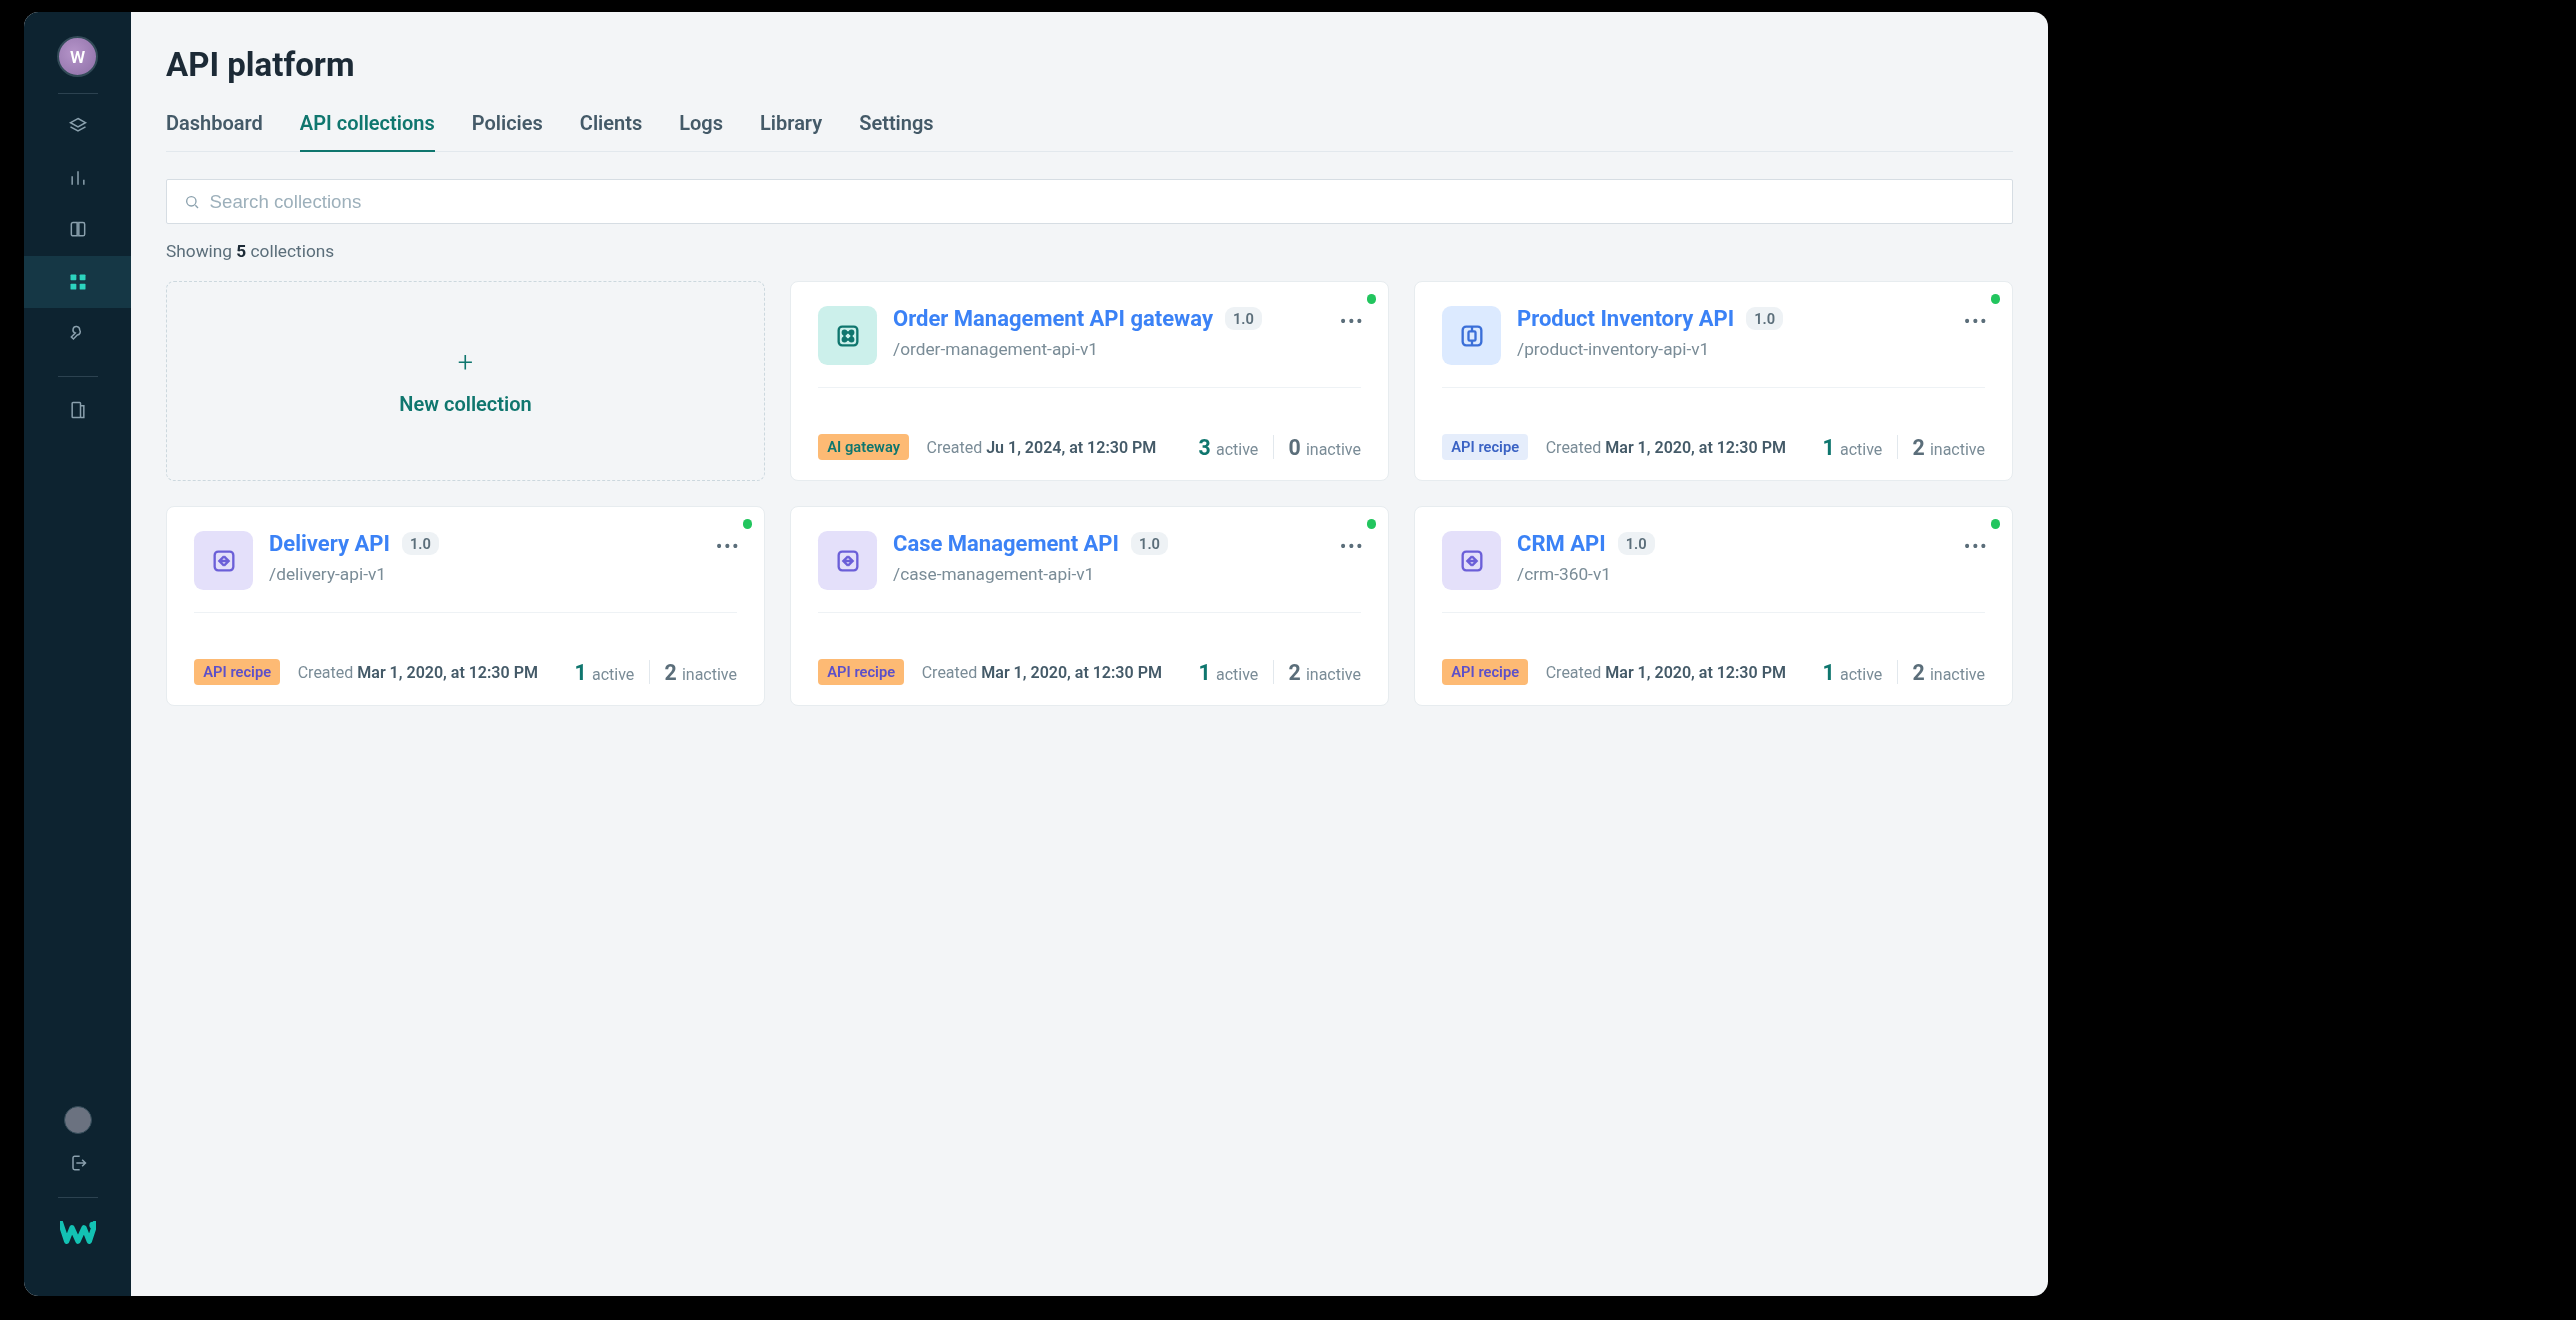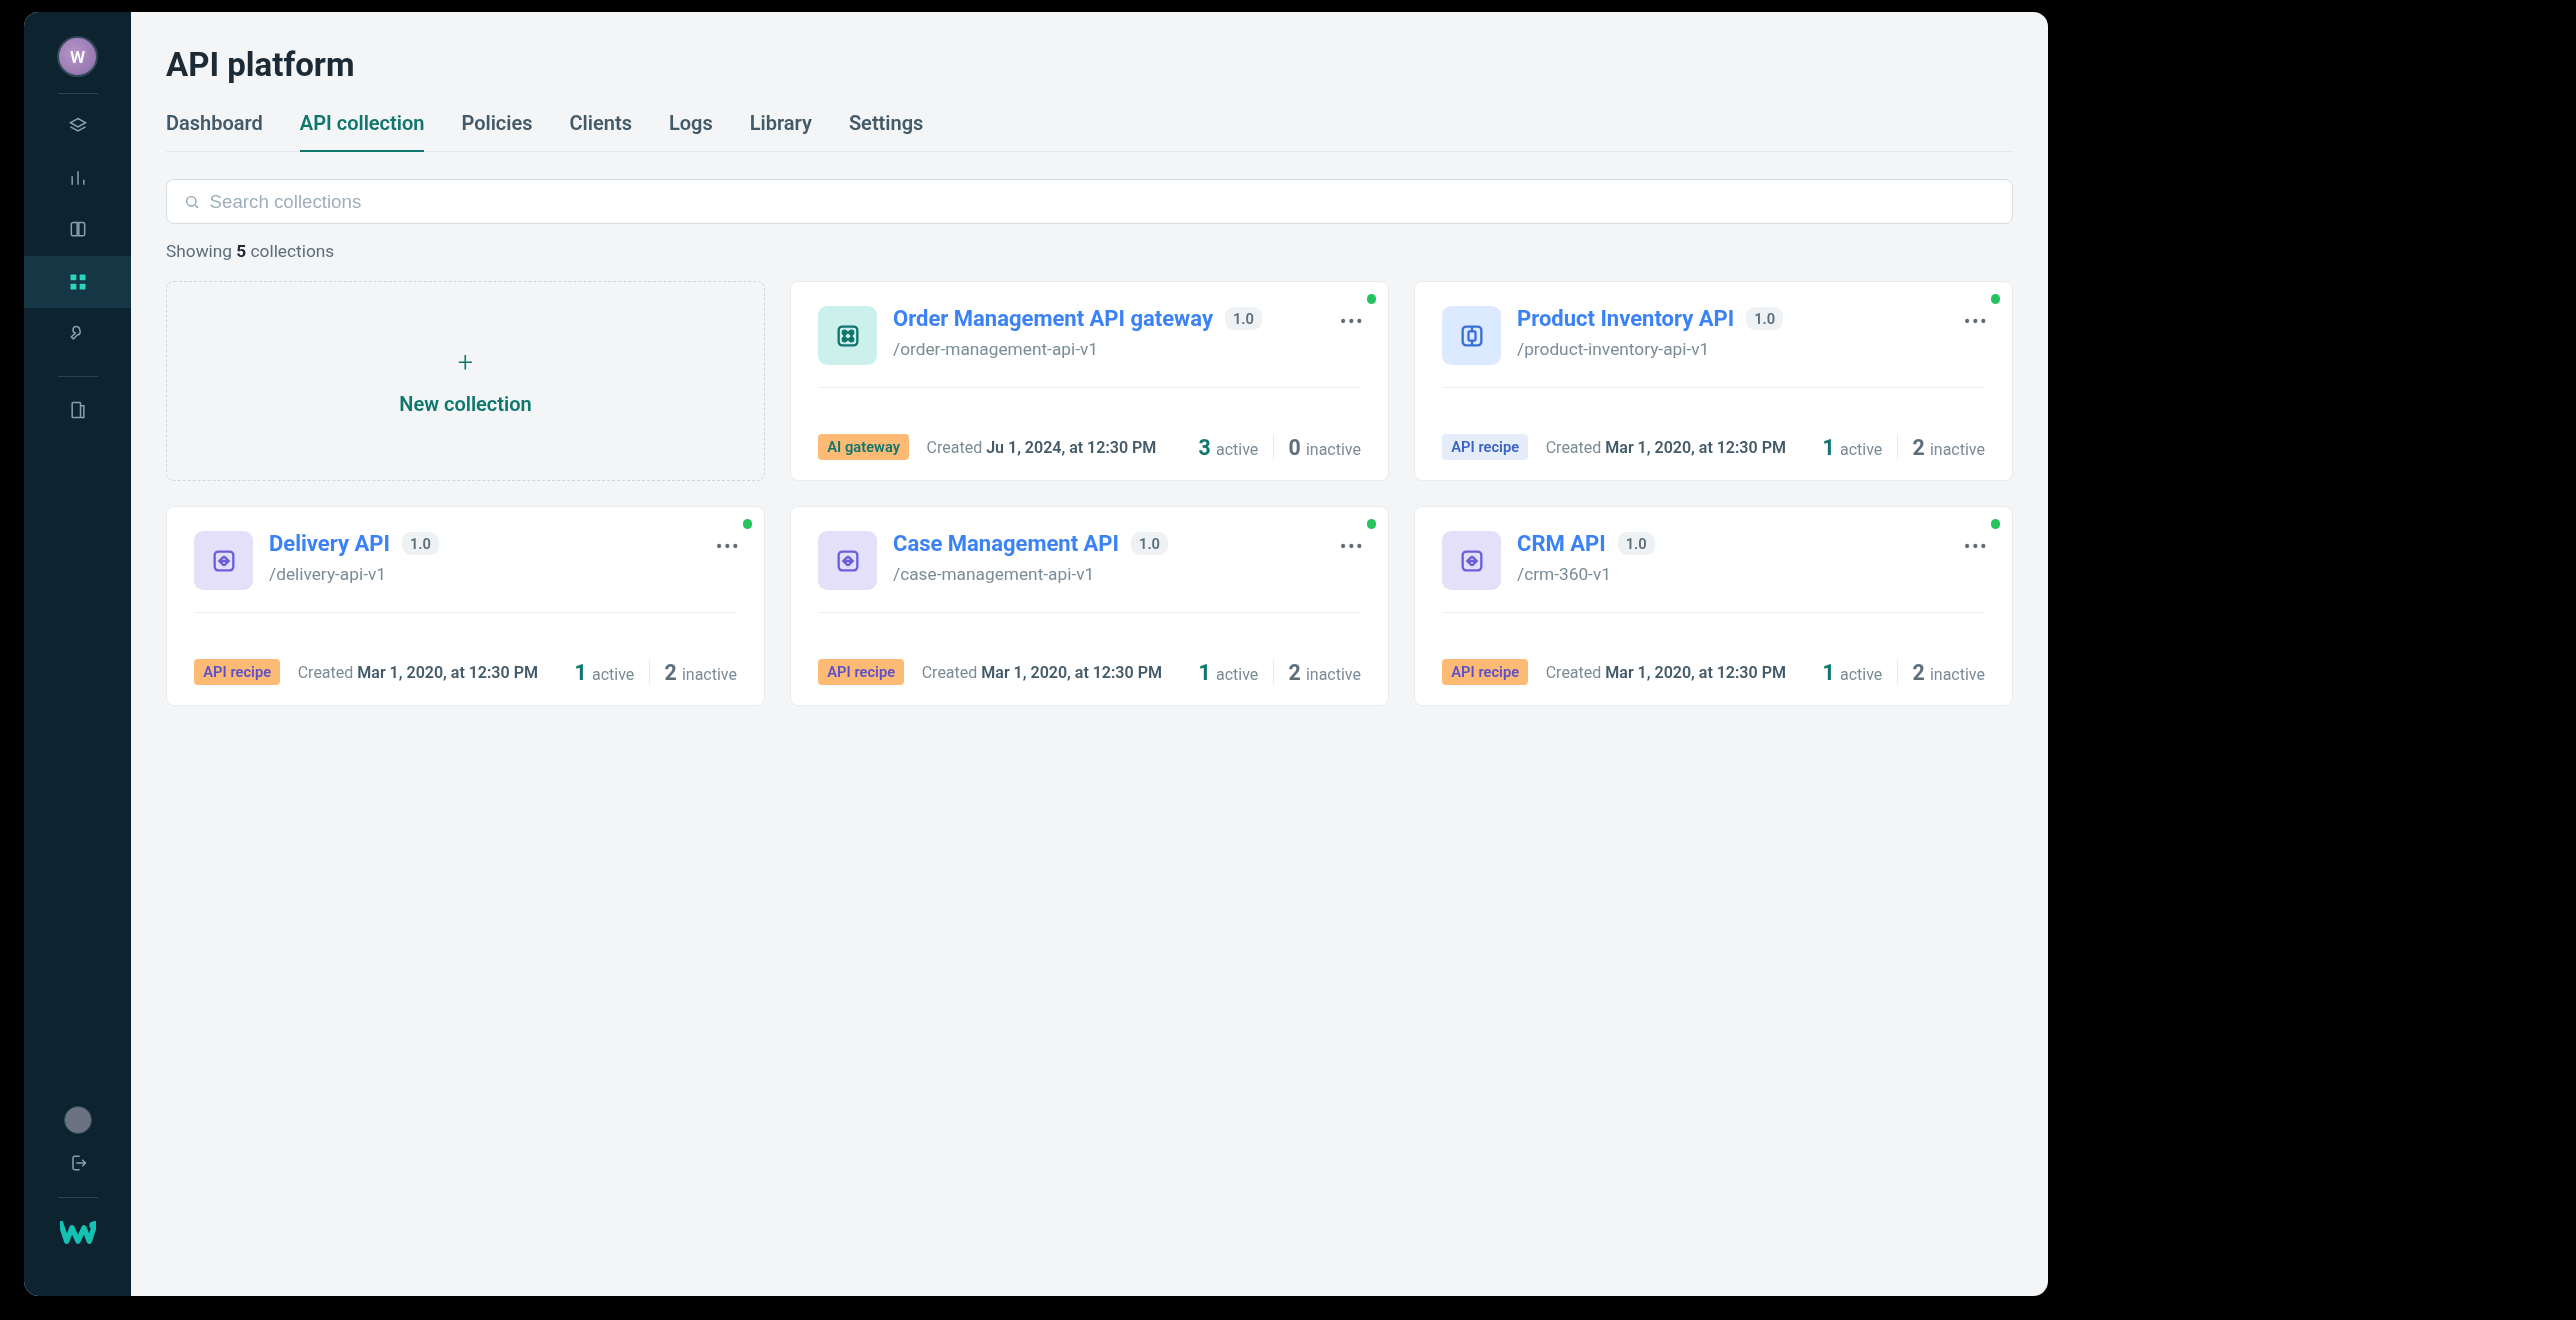--- a/index.html
+++ b/index.html
@@ -82,21 +82,21 @@
   }
   .tab.active {
     color: #0f766e;
     border-bottom-color: #0f766e;
   }
   .search-bar {
     display: flex;
     align-items: center;
     gap: 9.3px;
     border: 0.7px solid #d6dde3;
-    border-radius: 8px;
+    border-radius: 2px;
     background: #fff;
     padding: 0 17.3px;
     height: 45px;
     margin-bottom: 17.3px;
   }
   .search-icon { color: #8aa0ad; }
   .search-input {
     border: none; outline: none;
     font-size: 18.7px;
     flex: 1;
@@ -274,21 +274,21 @@
           </svg>
       </div>
     </div>
   </nav>
 
   <main class="main">
     <h1 class="page-title">API platform</h1>
 
     <div class="tabs" id="tabs-container">
         <div class="tab">Dashboard</div>
-        <div class="tab active">API collection</div>
+        <div class="tab active">API collections</div>
         <div class="tab">Policies</div>
         <div class="tab">Clients</div>
         <div class="tab">Logs</div>
         <div class="tab">Library</div>
         <div class="tab">Settings</div>
       </div>
 
     <div class="search-bar">
       <svg width="16" height="16" class="search-icon" viewBox="0 0 24 24" fill="none" stroke="currentColor" stroke-width="2">
           <circle cx="11" cy="11" r="7"></circle>

